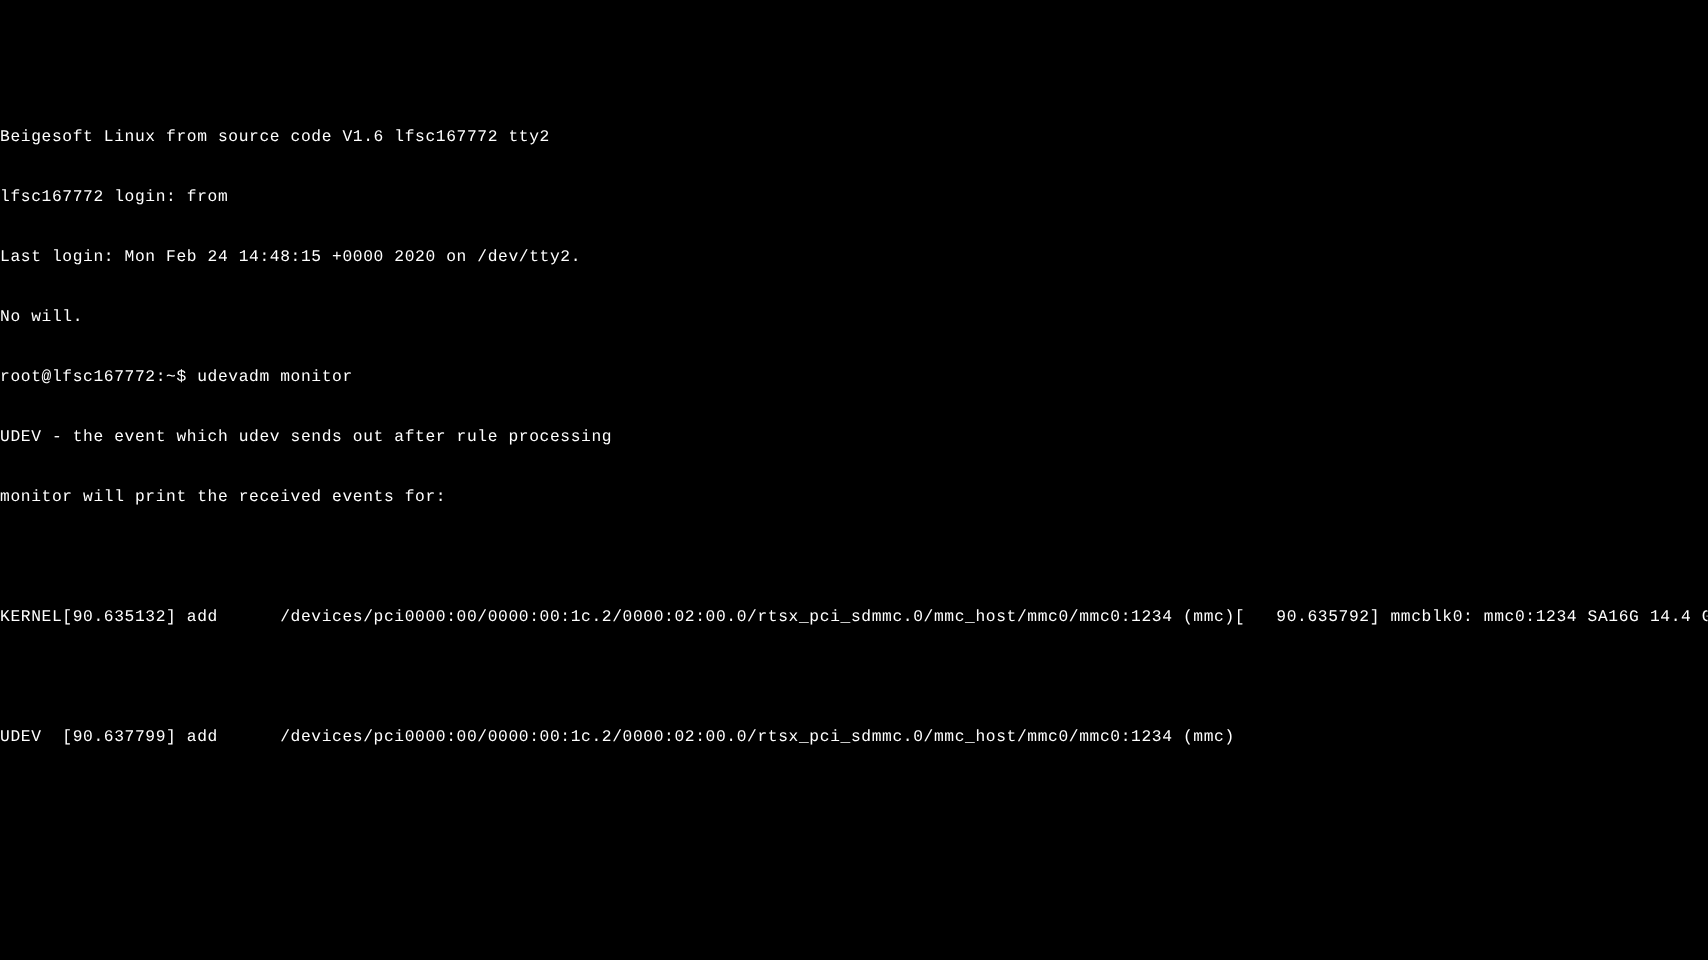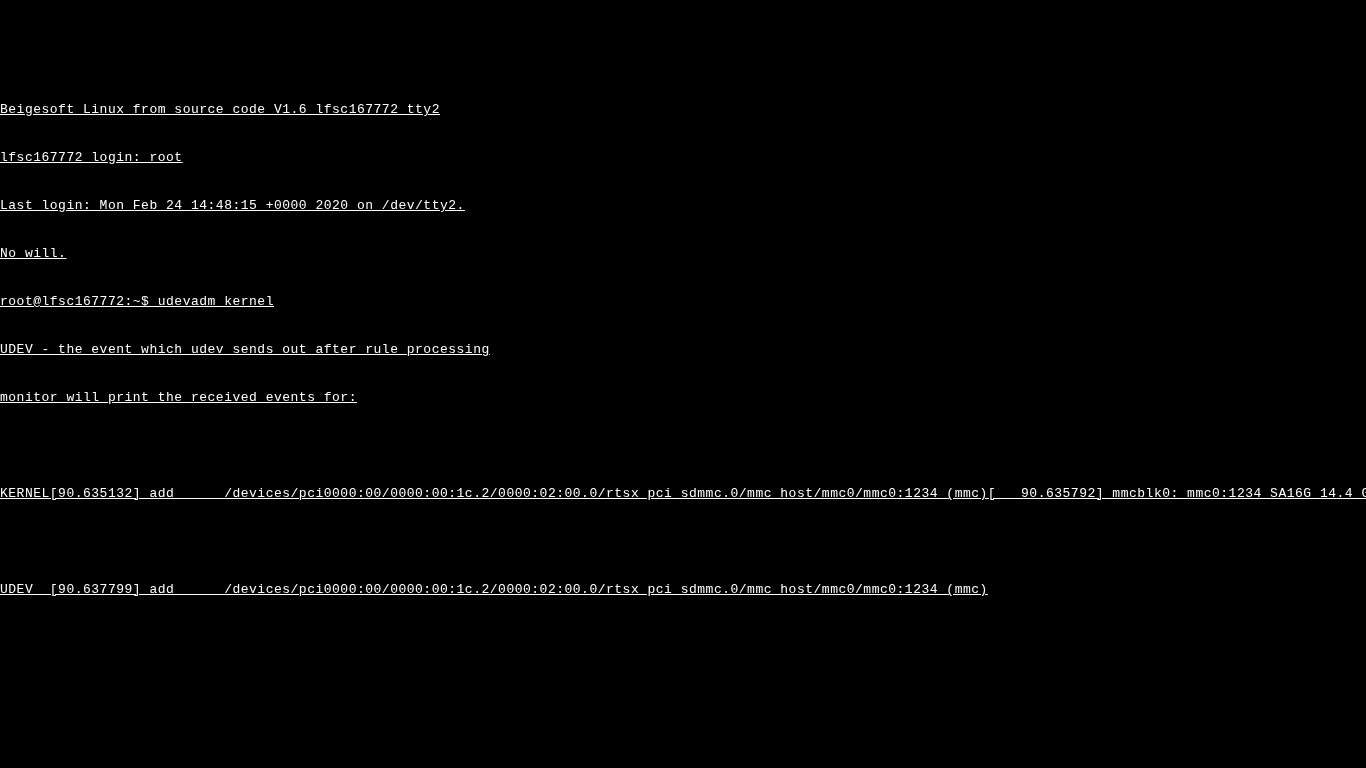--- a/index.html
+++ b/index.html
@@ -19,34 +19,33 @@
       padding: 6px 0 0 0;
       white-space: pre;
       letter-spacing: 0.5px;
     }
     .terminal {
       display: block;
     }
     .line {
       display: block;
       min-height: 16px;
-      text-decoration: underline;
     }
   </style>
 </head>
 <body>
 
 
 
 <div class="terminal">
   <span class="line">Beigesoft Linux from source code V1.6 lfsc167772 tty2</span>
-  <span class="line">lfsc167772 login: root</span>
+  <span class="line">lfsc167772 login: from</span>
   <span class="line">Last login: Mon Feb 24 14:48:15 +0000 2020 on /dev/tty2.</span>
   <span class="line">No will.</span>
-  <span class="line">root@lfsc167772:~$ udevadm kernel</span>
+  <span class="line">root@lfsc167772:~$ udevadm monitor</span>
   <span class="line">UDEV - the event which udev sends out after rule processing</span>
   <span class="line">monitor will print the received events for:</span>
   <span class="line"></span>
   <span class="line">KERNEL[90.635132] add      /devices/pci0000:00/0000:00:1c.2/0000:02:00.0/rtsx_pci_sdmmc.0/mmc_host/mmc0/mmc0:1234 (mmc)[   90.635792] mmcblk0: mmc0:1234 SA16G 14.4 GiB</span>
   <span class="line"></span>
   <span class="line">UDEV  [90.637799] add      /devices/pci0000:00/0000:00:1c.2/0000:02:00.0/rtsx_pci_sdmmc.0/mmc_host/mmc0/mmc0:1234 (mmc)</span>
   
   
   
   

